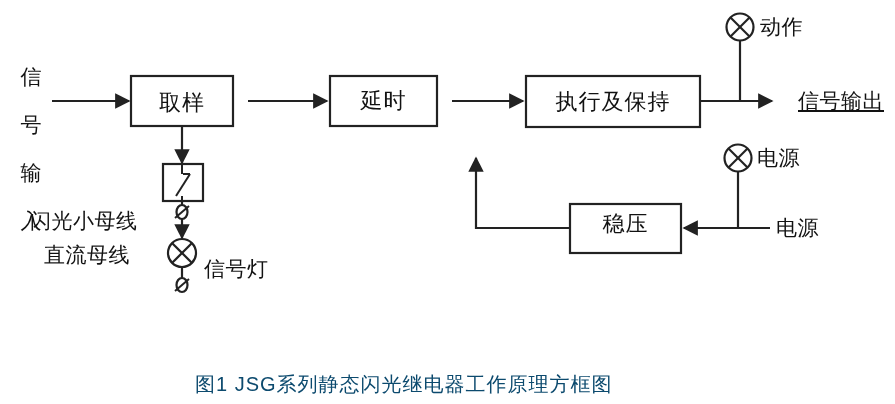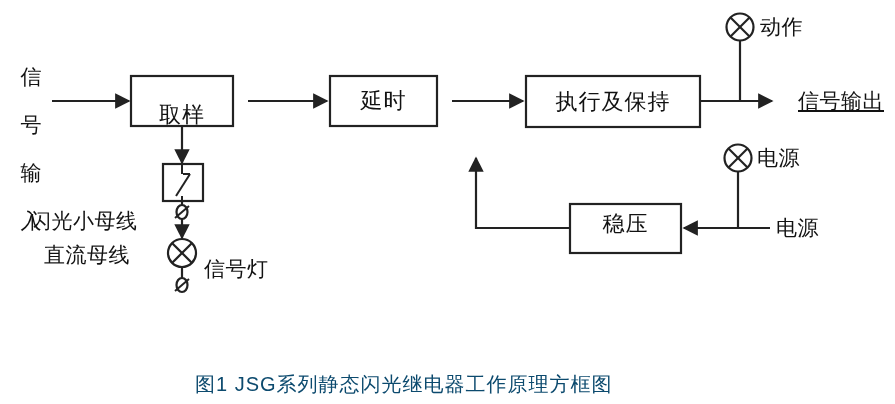--- a/index.html
+++ b/index.html
@@ -120,21 +120,21 @@
       <line x1="172" y1="243" x2="192" y2="263"></line>
       <line x1="192" y1="243" x2="172" y2="263"></line>
 
       <line x1="182" y1="267" x2="182" y2="292"></line>
       <ellipse cx="182" cy="285" rx="5.5" ry="7" fill="#ffffff"></ellipse>
       <line x1="175" y1="291" x2="189" y2="279" stroke-width="2"></line>
 
     </g>
   </svg>
 
-  <div class="boxlabel" style="left:131px; top:88px; width:102px; height:53px;">取样</div>
+  <div class="boxlabel" style="left:131px; top:76px; width:102px; height:53px;">取样</div>
 
   <div class="boxlabel" style="left:526px; top:76px; width:174px; height:51px;">执行及保持</div>
 
   <div class="boxlabel" style="left:330px; top:76px; width:107px; height:50px;">延时</div>
 
   <div class="boxlabel" style="left:570px; top:204px; width:111px; height:39px;">稳压</div>
 
   <div class="vstack" style="left:16px; top:53px;">
     <span>信</span>
     <span>号</span>

